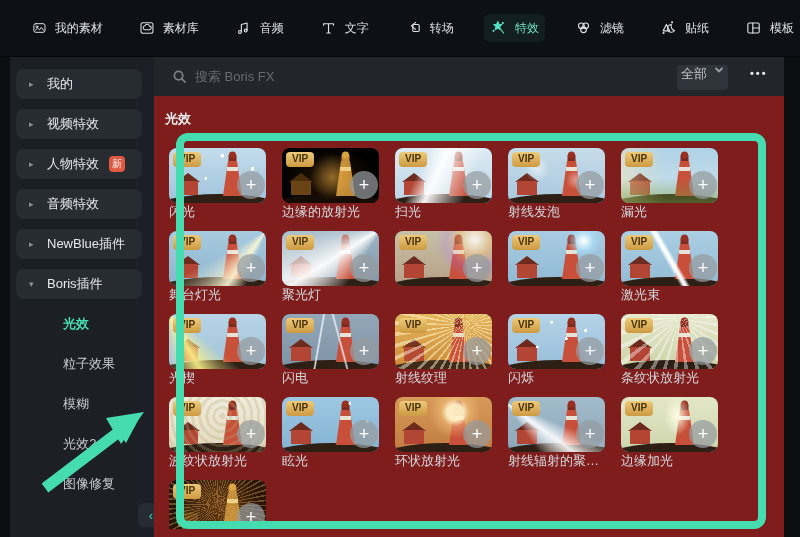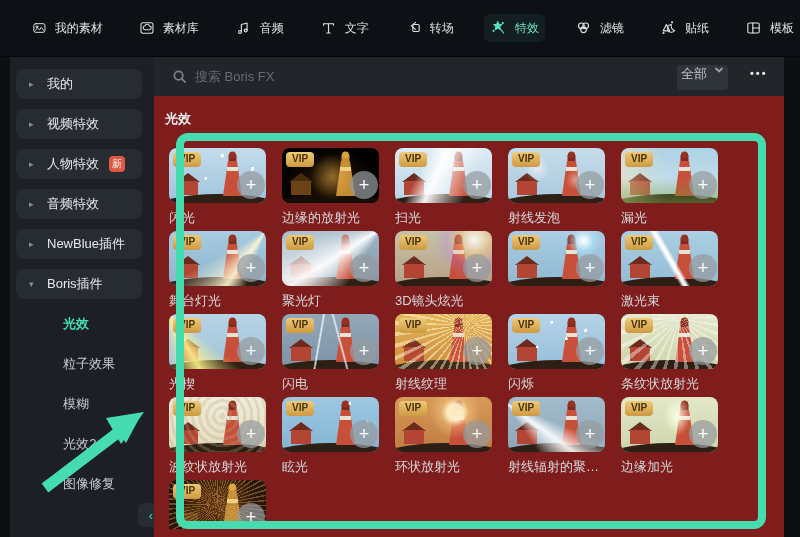--- a/index.html
+++ b/index.html
@@ -69,21 +69,21 @@
     overflow:hidden; background:#333; }
   .thumb .bg,.thumb .fx { position:absolute; inset:0; }
   .thumb svg.scene { position:absolute; inset:0; width:97px; height:55px; }
   .vip { position:absolute; left:4px; top:4px; padding:2px 6px 3px;
     background:linear-gradient(180deg,#eeca79,#cd9a42); color:#463108;
     font-size:10px; font-weight:bold; border-radius:4px; line-height:1; }
   .plus { position:absolute; left:68px; top:23px; width:28px; height:28px;
     border-radius:50%; background:rgba(150,155,160,0.72); color:#fff;
     display:flex; align-items:center; justify-content:center; font-size:18px;
     line-height:1; cursor:pointer; }
-  .card .lbl { margin-top:6px; font-size:13px; color:#d4d7da; white-space:nowrap;
+  .card .lbl { font-size:13px; color:#d4d7da; white-space:nowrap;
     overflow:hidden; text-overflow:ellipsis; }
   .card.dark .scene .ground { fill:#150c04; }
   .card.dark .scene .tower,.card.dark .scene .cap { fill:#c08a35; }
   .card.dark .scene .dome { fill:#d8a33f; }
   .card.dark .scene .house { fill:#6a4414; }
   .card.dark .scene .roof { fill:#4a2e0c; }
   .card.dark .scene .band { fill:#ecd08a; }
 
   
   .hl-rect { position:absolute; left:176px; top:133px; width:590px; height:396px;
@@ -364,21 +364,20 @@
         <rect class="house" x="9" y="33" width="20" height="14" fill="#b24534"></rect>
         <polygon class="tower" points="59,13 68,13 73,48 54,48" fill="#c8503a"></polygon>
         <rect class="band" x="58" y="19" width="11" height="4" fill="#e9e2d6"></rect>
         <rect class="cap" x="59.5" y="7" width="8" height="6" fill="#7e2a1e"></rect>
         <circle class="dome" cx="63.5" cy="7" r="3.6" fill="#992f20"></circle>
       </svg>
       <div class="fx" style="background: radial-gradient(40px at 82% 16%, rgba(255, 255, 255, 0.85), rgba(255, 200, 120, 0.4) 40%, rgba(180, 120, 255, 0.25) 70%, transparent);"></div>
       <div class="vip">VIP</div>
       <div class="plus">+</div>
     </div>
-    <div class="lbl">3D镜头炫光</div>
   </div>
 
   <div class="card">
     <div class="thumb">
       <div class="bg" style="background: linear-gradient(rgb(169, 205, 227), rgb(143, 184, 210));"></div>
       <svg class="scene" viewBox="0 0 97 55">
         <ellipse class="ground" cx="50" cy="62" rx="68" ry="16" fill="#2e1f15"></ellipse>
         <polygon class="roof" points="7,34 19,25 31,34" fill="#6e2a1d"></polygon>
         <rect class="house" x="9" y="33" width="20" height="14" fill="#b24534"></rect>
         <polygon class="tower" points="59,13 68,13 73,48 54,48" fill="#c8503a"></polygon>

